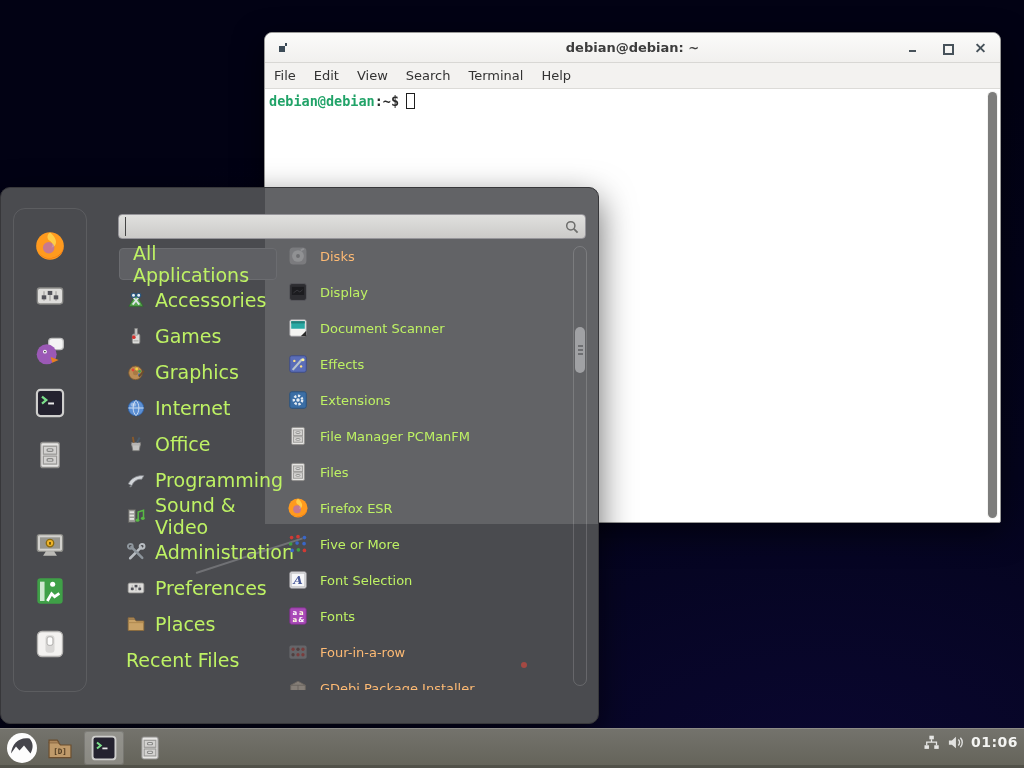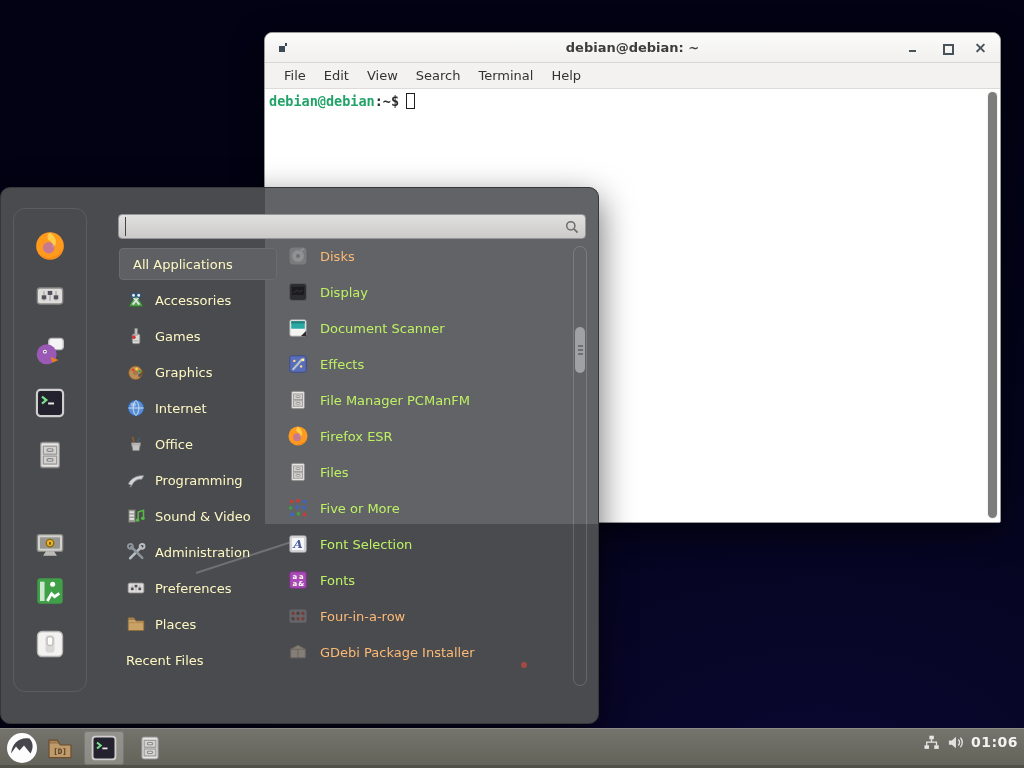--- a/index.html
+++ b/index.html
@@ -18,21 +18,21 @@
   .win-mini-icon::after  { content:''; position:absolute; right:0; top:0; width:2px; height:3px; background:#3c4b57; }
   .win-title { position:absolute; left:0; right:0; top:0; height:30px; line-height:30px;
                text-align:center; font-size:13px; font-weight:bold; color:#3d3d3d; }
   .win-controls { position:absolute; right:14px; top:0; height:30px; display:flex; gap:24px; align-items:center; }
   .wc { position:relative; width:10px; height:10px; cursor:default; }
   .wc-min::before { content:''; position:absolute; left:1px; bottom:1px; width:7px; height:2px; background:#47525a; }
   .wc-max::before { content:''; position:absolute; left:1px; top:1px; width:7px; height:7px; border:2px solid #47525a; }
   .wc-close::before,.wc-close::after { content:''; position:absolute; left:-1px; top:4px; width:11px; height:2px; background:#47525a; }
   .wc-close::before { transform:rotate(45deg); } .wc-close::after { transform:rotate(-45deg); }
   .term-menubar { display:flex; align-items:center; height:26px; background:#f3f2f0;
-                  border-bottom:1px solid #dcdbd8; padding-left:10px; }
+                  border-bottom:1px solid #dcdbd8; }
   .term-menubar .mi { font-size:13px; color:#333; padding:0 9px; }
   .term-body { position:relative; height:433px; background:#fff; border-radius:0 0 2px 2px; }
   .prompt { position:absolute; left:4px; top:4px; font-family:"DejaVu Sans Mono","Liberation Mono",monospace;
             font-size:13.5px; font-weight:bold; white-space:pre; }
   .prompt .p-user { color:#21a368; }
   .prompt .p-suffix { color:#2b2b2b; }
   .cursor-box { display:inline-block; width:9px; height:16px; border:1.5px solid #1e1e1e;
                 vertical-align:-3px; margin-left:7px; background:#fff; }
   .term-scroll { position:absolute; right:2px; top:2px; bottom:3px; width:11px; background:#f4f4f3; border-radius:5px; }
   .term-thumb { position:absolute; left:1px; right:1px; top:1px; bottom:1px; background:#7d7d7c; border-radius:5px; }
@@ -53,21 +53,21 @@
                 background:linear-gradient(#e0e0de,#cbcac8); border:1px solid #96959a; border-radius:4px; }
   .search-input { position:absolute; left:6px; top:2px; width:430px; height:19px; border:none; outline:none;
                   background:transparent; font-size:13px; color:#222;
                   border-left:1px solid #444; padding-left:1px; }
   .search-glass { position:absolute; right:5px; top:4px; width:16px; height:16px; }
   .sidebar-frame { position:absolute; left:12px; top:20px; width:74px; height:484px;
                    border:1px solid rgba(255,255,255,.10); border-radius:12px; }
   .fav { position:absolute; left:33px; width:32px; height:32px; cursor:pointer; }
   .categories { position:absolute; left:118px; top:58px; width:158px; }
   .cat-row { display:flex; align-items:center; gap:9px; height:36px; padding-left:7px;
-             font-size:13px; color:#fef9c3; cursor:pointer; border-radius:4px; }
+             font-size:19px; color:#bef264; cursor:pointer; border-radius:4px; }
   .cat-row.selected { background:#5f6064; border:1px solid #6b6c70; height:32px; margin:2px 0; }
   .cat-row.no-icon .cat-label { }
   .apps-list { position:absolute; left:286px; top:50px; width:280px; height:452px; overflow:hidden; }
   .app-row { display:flex; align-items:center; gap:11px; height:36px; font-size:13px; color:#bef264; cursor:pointer; }
   .app-row.dim { color:#fdba74; }
   .app-row.dim .ic { opacity:.45; }
   .menu-scroll { position:absolute; left:572px; top:58px; width:14px; height:440px;
                  border:1px solid rgba(255,255,255,.16); border-radius:7px; }
   .menu-thumb { position:absolute; left:1px; top:80px; width:10px; height:46px;
                 background:#a0a1a4; border-radius:5px; }
@@ -354,51 +354,61 @@
               <circle cx="8" cy="8.6" r="1.3" fill="#ffe082"></circle>
               <circle cx="15.4" cy="14.6" r="1.3" fill="#ffe082"></circle>
               <circle cx="17.4" cy="7.4" r="1.7" fill="#fff59d"></circle>
             </svg>
           </span>
           <span>Effects</span>
         </div>
         <div class="app-row">
           <span class="ic" style="width: 22px; height: 22px;">
             <svg viewBox="0 0 24 24">
+              <rect x="3" y="3" width="18" height="18" rx="2.2" fill="#3b6ea5" stroke="#28517d"></rect>
+              <circle cx="12" cy="12" r="4.6" fill="none" stroke="#e6edf4" stroke-width="2.6" stroke-dasharray="2.5 1.7"></circle>
+              <circle cx="12" cy="12" r="1.9" fill="#e6edf4"></circle>
+            </svg>
+          </span>
+          <span>Extensions</span>
+        </div>
+        <div class="app-row">
+          <span class="ic" style="width: 22px; height: 22px;">
+            <svg viewBox="0 0 24 24">
               <rect x="5" y="2.6" width="14" height="18.8" rx="1.6" fill="#e7e6e4" stroke="#8f8e8c"></rect>
               <rect x="7" y="5.4" width="10" height="6" fill="#d3d2d0" stroke="#9b9a98"></rect>
               <rect x="9.8" y="7.4" width="4.4" height="1.8" rx=".9" fill="#fafafa" stroke="#8a8a88"></rect>
               <rect x="7" y="12.8" width="10" height="6" fill="#d3d2d0" stroke="#9b9a98"></rect>
               <rect x="9.8" y="14.8" width="4.4" height="1.8" rx=".9" fill="#fafafa" stroke="#8a8a88"></rect>
             </svg>
           </span>
           <span>File Manager PCManFM</span>
         </div>
         <div class="app-row">
           <span class="ic" style="width: 22px; height: 22px;">
             <svg viewBox="0 0 24 24">
-              <circle cx="12" cy="12" r="10.4" fill="#ff9a1e"></circle>
-              <path d="M4 17.5 A10.4 10.4 0 0 0 22.4 12 A10.6 10.6 0 0 1 4 17.5 Z" fill="#e4550e"></path>
-              <path d="M12 1.8 C9.2 3.8 9.7 6.9 12.1 8.3 C14 9.5 14.4 11.8 13 13.2 C16 12.8 17.4 9.4 15.9 6.5 C15 4.4 13.5 3 12 1.8 Z" fill="#ffd34d" opacity=".9"></path>
-              <circle cx="11" cy="13.3" r="4.3" fill="#9059ff" opacity=".5"></circle>
-            </svg>
-          </span>
-          <span>Firefox ESR</span>
-        </div>
-        <div class="app-row">
-          <span class="ic" style="width: 22px; height: 22px;">
-            <svg viewBox="0 0 24 24">
               <rect x="5" y="2.6" width="14" height="18.8" rx="1.6" fill="#e7e6e4" stroke="#8f8e8c"></rect>
               <rect x="7" y="5.4" width="10" height="6" fill="#d3d2d0" stroke="#9b9a98"></rect>
               <rect x="9.8" y="7.4" width="4.4" height="1.8" rx=".9" fill="#fafafa" stroke="#8a8a88"></rect>
               <rect x="7" y="12.8" width="10" height="6" fill="#d3d2d0" stroke="#9b9a98"></rect>
               <rect x="9.8" y="14.8" width="4.4" height="1.8" rx=".9" fill="#fafafa" stroke="#8a8a88"></rect>
             </svg>
           </span>
           <span>Files</span>
+        </div>
+        <div class="app-row">
+          <span class="ic" style="width: 22px; height: 22px;">
+            <svg viewBox="0 0 24 24">
+              <circle cx="12" cy="12" r="10.4" fill="#ff9a1e"></circle>
+              <path d="M4 17.5 A10.4 10.4 0 0 0 22.4 12 A10.6 10.6 0 0 1 4 17.5 Z" fill="#e4550e"></path>
+              <path d="M12 1.8 C9.2 3.8 9.7 6.9 12.1 8.3 C14 9.5 14.4 11.8 13 13.2 C16 12.8 17.4 9.4 15.9 6.5 C15 4.4 13.5 3 12 1.8 Z" fill="#ffd34d" opacity=".9"></path>
+              <circle cx="11" cy="13.3" r="4.3" fill="#9059ff" opacity=".5"></circle>
+            </svg>
+          </span>
+          <span>Firefox ESR</span>
         </div>
         <div class="app-row">
           <span class="ic" style="width: 22px; height: 22px;">
             <svg viewBox="0 0 24 24">
               <circle cx="5" cy="5" r="2" fill="#d03a34"></circle>
               <circle cx="12" cy="4" r="2" fill="#d03a34"></circle>
               <circle cx="19" cy="5" r="2" fill="#3a67c8"></circle>
               <circle cx="4" cy="12" r="2" fill="#3fa043"></circle>
               <circle cx="11" cy="11" r="2" fill="#3a67c8"></circle>
               <circle cx="18.6" cy="11.6" r="2" fill="#3a67c8"></circle>

